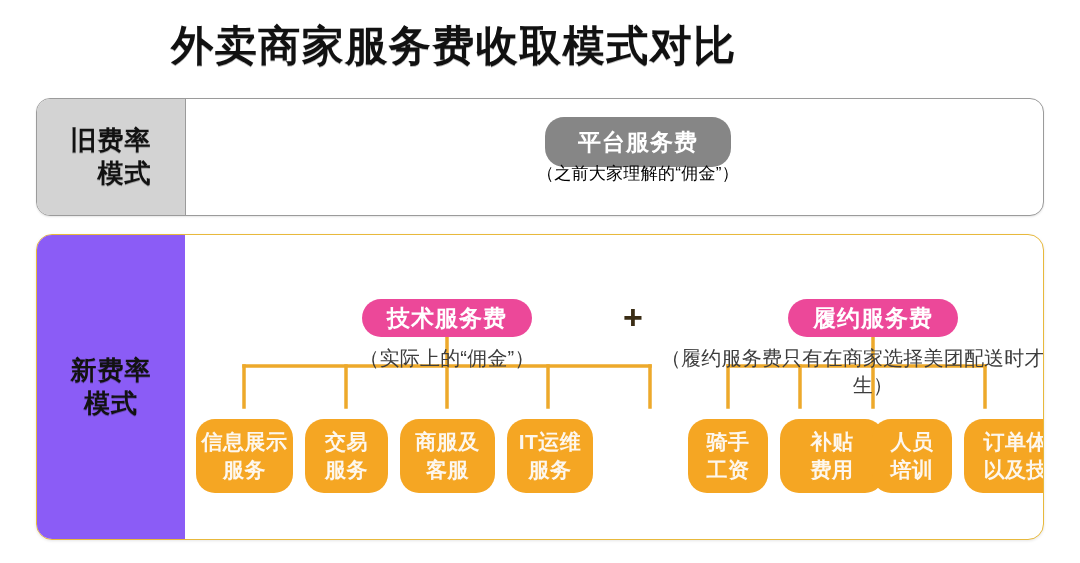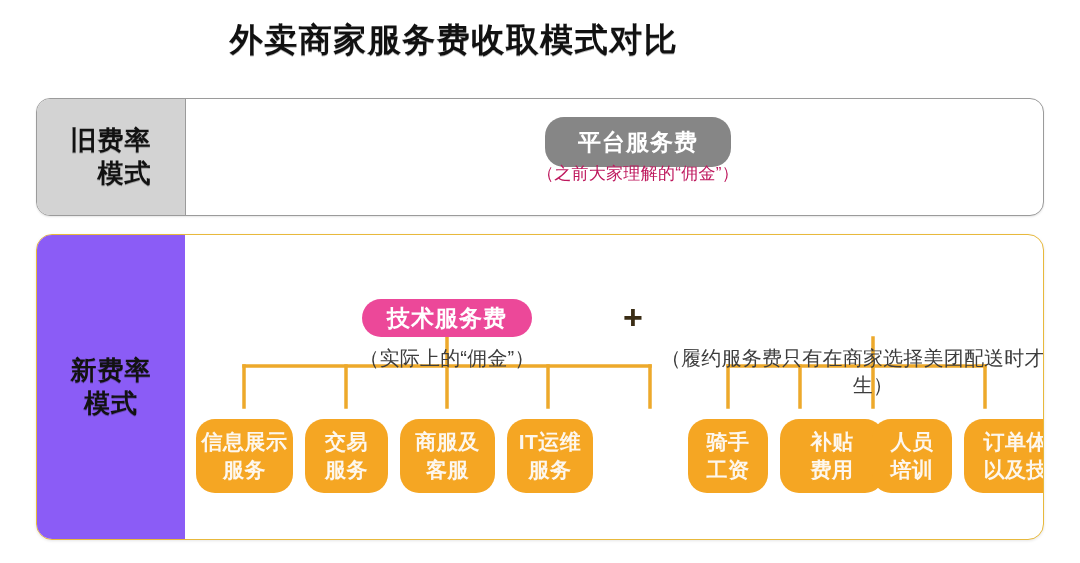--- a/index.html
+++ b/index.html
@@ -16,21 +16,21 @@
     color: #1a1a1a;
   }
 
   
   .title {
     position: absolute;
     left: 0;
     top: 18px;
     width: 908px;
     text-align: center;
-    font-size: 33px;
+    font-size: 42px;
     font-weight: 700;
     letter-spacing: 1.5px;
     color: #111111;
     text-shadow: 0 1px 0 rgba(0,0,0,0.28);
   }
 
   
   .old-panel {
     position: absolute;
     left: 36px;
@@ -88,21 +88,21 @@
     font-weight: 700;
     letter-spacing: 1px;
   }
   .sub-gray {
     position: absolute;
     left: 292px;
     top: 63px;
     width: 322px;
     text-align: center;
     font-size: 17px;
-    color: #be185d;
+    color: #000000;
     letter-spacing: 0.3px;
   }
 
   
   .new-panel {
     position: absolute;
     left: 36px;
     top: 234px;
     width: 1008px;
     height: 306px;
@@ -252,20 +252,21 @@
         <path d="M688,131 L688,172"></path>
         <path d="M800,131 L800,172"></path>
       </g>
     </svg>
 
     <div class="pill-orange" id="pill-tech">技术服务费</div>
     <div class="sub-orange" id="sub-tech">（实际上的“佣金”）</div>
 
     <div class="plus-sign">+</div>
 
+    <div class="pill-orange" id="pill-fulfil">履约服务费</div>
     <div class="sub-orange" id="sub-fulfil">（履约服务费只有在商家选择美团配送时才会产生）</div>
 
     <div class="leaf" style="left:11px;  width:97px;">信息展示<br>服务</div>
     <div class="leaf" style="left:120px; width:83px;">交易<br>服务</div>
     <div class="leaf" style="left:215px; width:95px;">商服及<br>客服</div>
     <div class="leaf" style="left:322px; width:86px;">IT运维<br>服务</div>
 
     <div class="leaf" style="left:503px; width:80px;text-align:right;">骑手<br>工资</div>
     <div class="leaf" style="left:595px; width:104px;">补贴<br>费用</div>
     <div class="leaf" style="left:687px; width:80px;">人员<br>培训</div>

